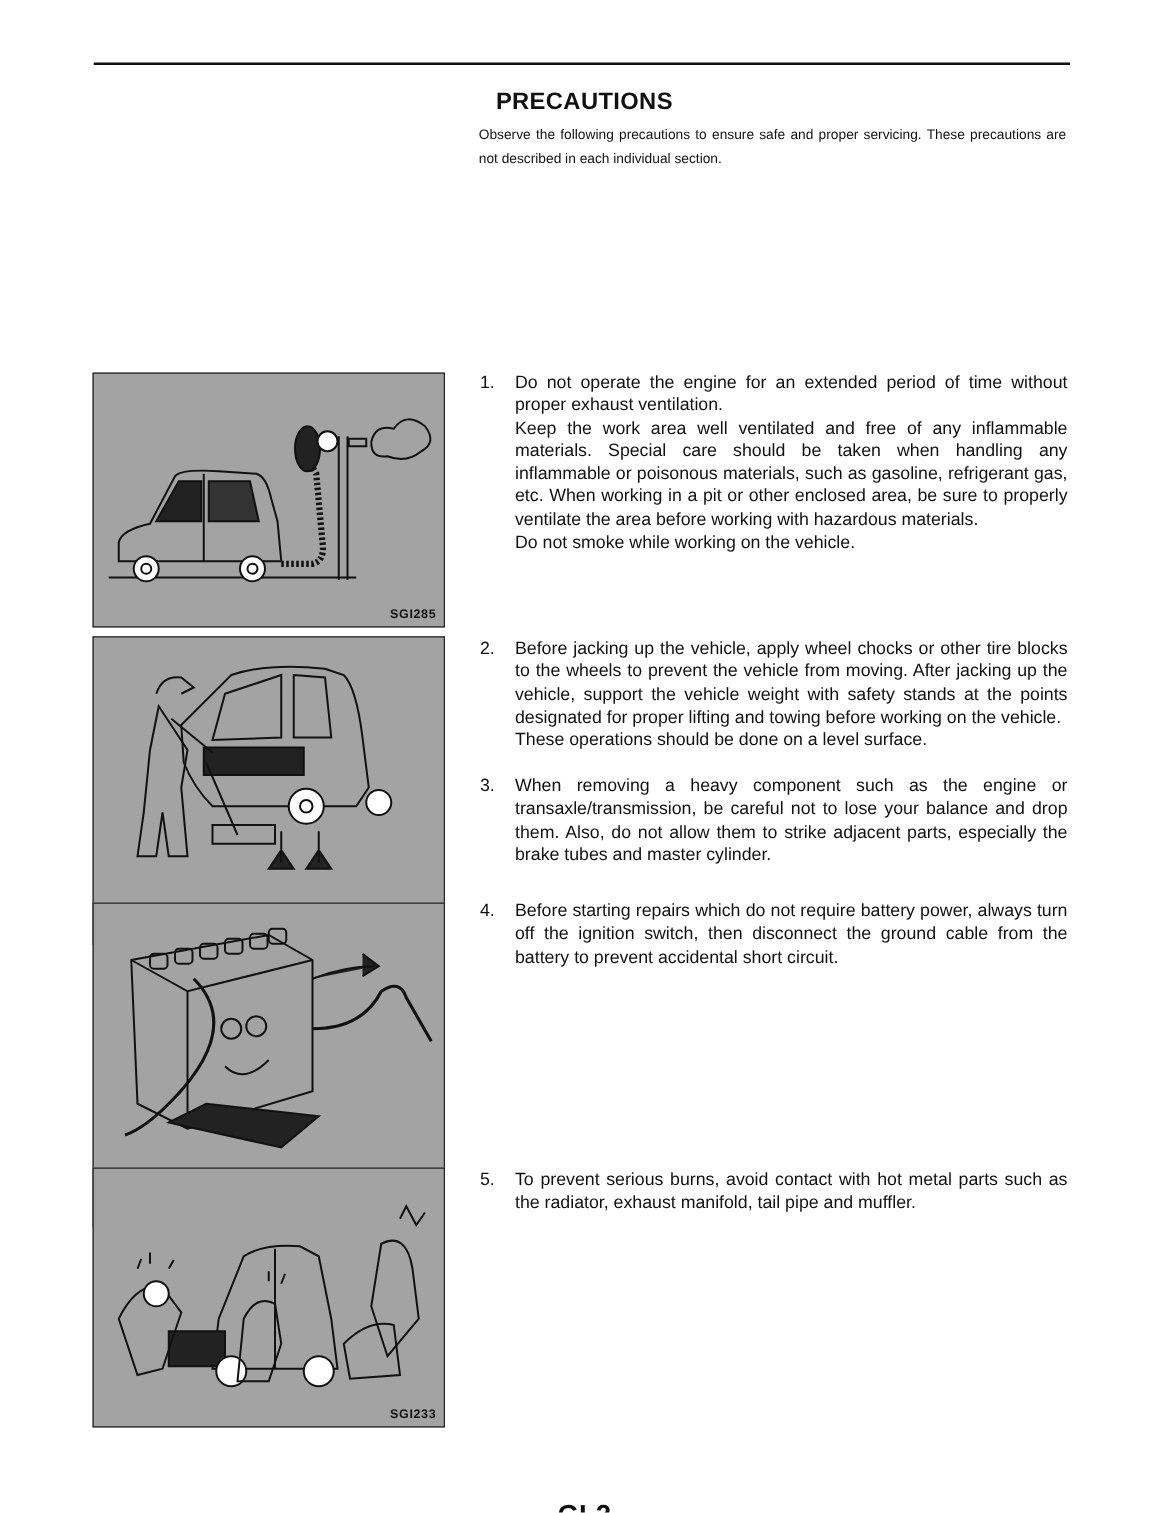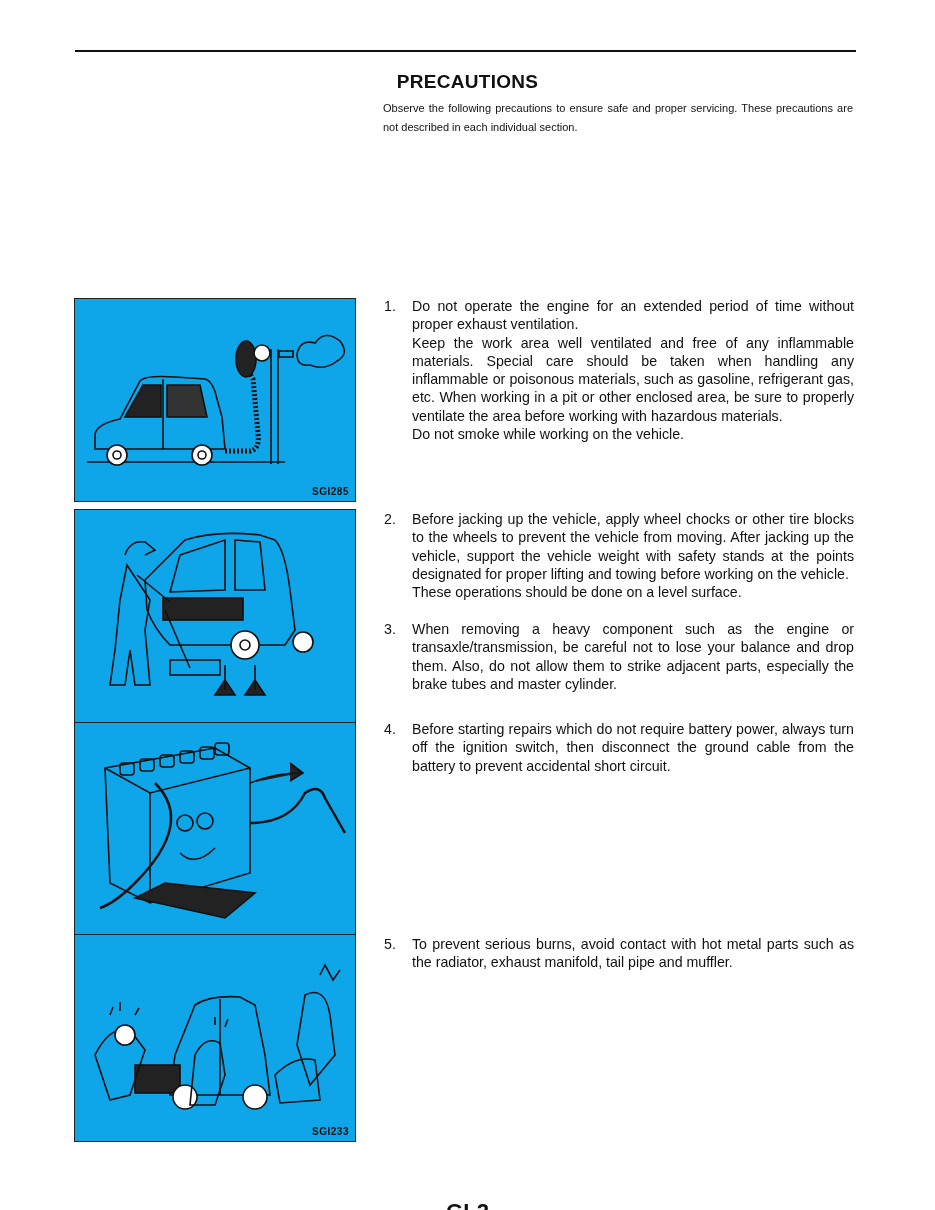--- a/index.html
+++ b/index.html
@@ -3,21 +3,21 @@
 <meta charset="utf-8">
 <style>
   html, body { margin: 0; padding: 0; background: #ffffff; }
   body { width: 935px; height: 1210px; position: relative; overflow: hidden;
          font-family: "Liberation Sans", sans-serif; color: #111; }
   .page-title { position: absolute; left: 0; width: 935px; top: 26px; text-align: center;
                 font-weight: bold; font-size: 19px; letter-spacing: 0.3px; margin-top: 45px; }
   .title-rule { position: absolute; left: 75px; width: 781px; top: 50px; height: 2px; background: #111; }
   .intro { position: absolute; left: 383px; top: 99px; width: 470px; font-weight: normal;
            font-size: 11px; line-height: 18.5px; text-align: justify; }
-  .fig { position: absolute; left: 74px; width: 282px; border: 1.5px solid #222; box-sizing: border-box; background: #0ea5e9; }
+  .fig { position: absolute; left: 74px; width: 282px; border: 1.5px solid #222; box-sizing: border-box; background: #a3a3a3; }
   .fig svg { position: absolute; left: 0; top: 0; }
   .fig-label { position: absolute; right: 6px; bottom: 4px; font-weight: bold; font-size: 10px; letter-spacing: 0.5px; }
   .item { position: absolute; left: 384px; width: 470px; font-size: 14.2px; line-height: 18.3px; }
   .item .num { position: absolute; left: 0; top: 0; }
   .item .body { margin-left: 28px; text-align: justify; }
   .item .body p { margin: 0; }
   .page-num { position: absolute; left: 0; width: 935px; top: 1199px; text-align: center;
               font-weight: bold; font-size: 22px; }
 </style>
 </head>

